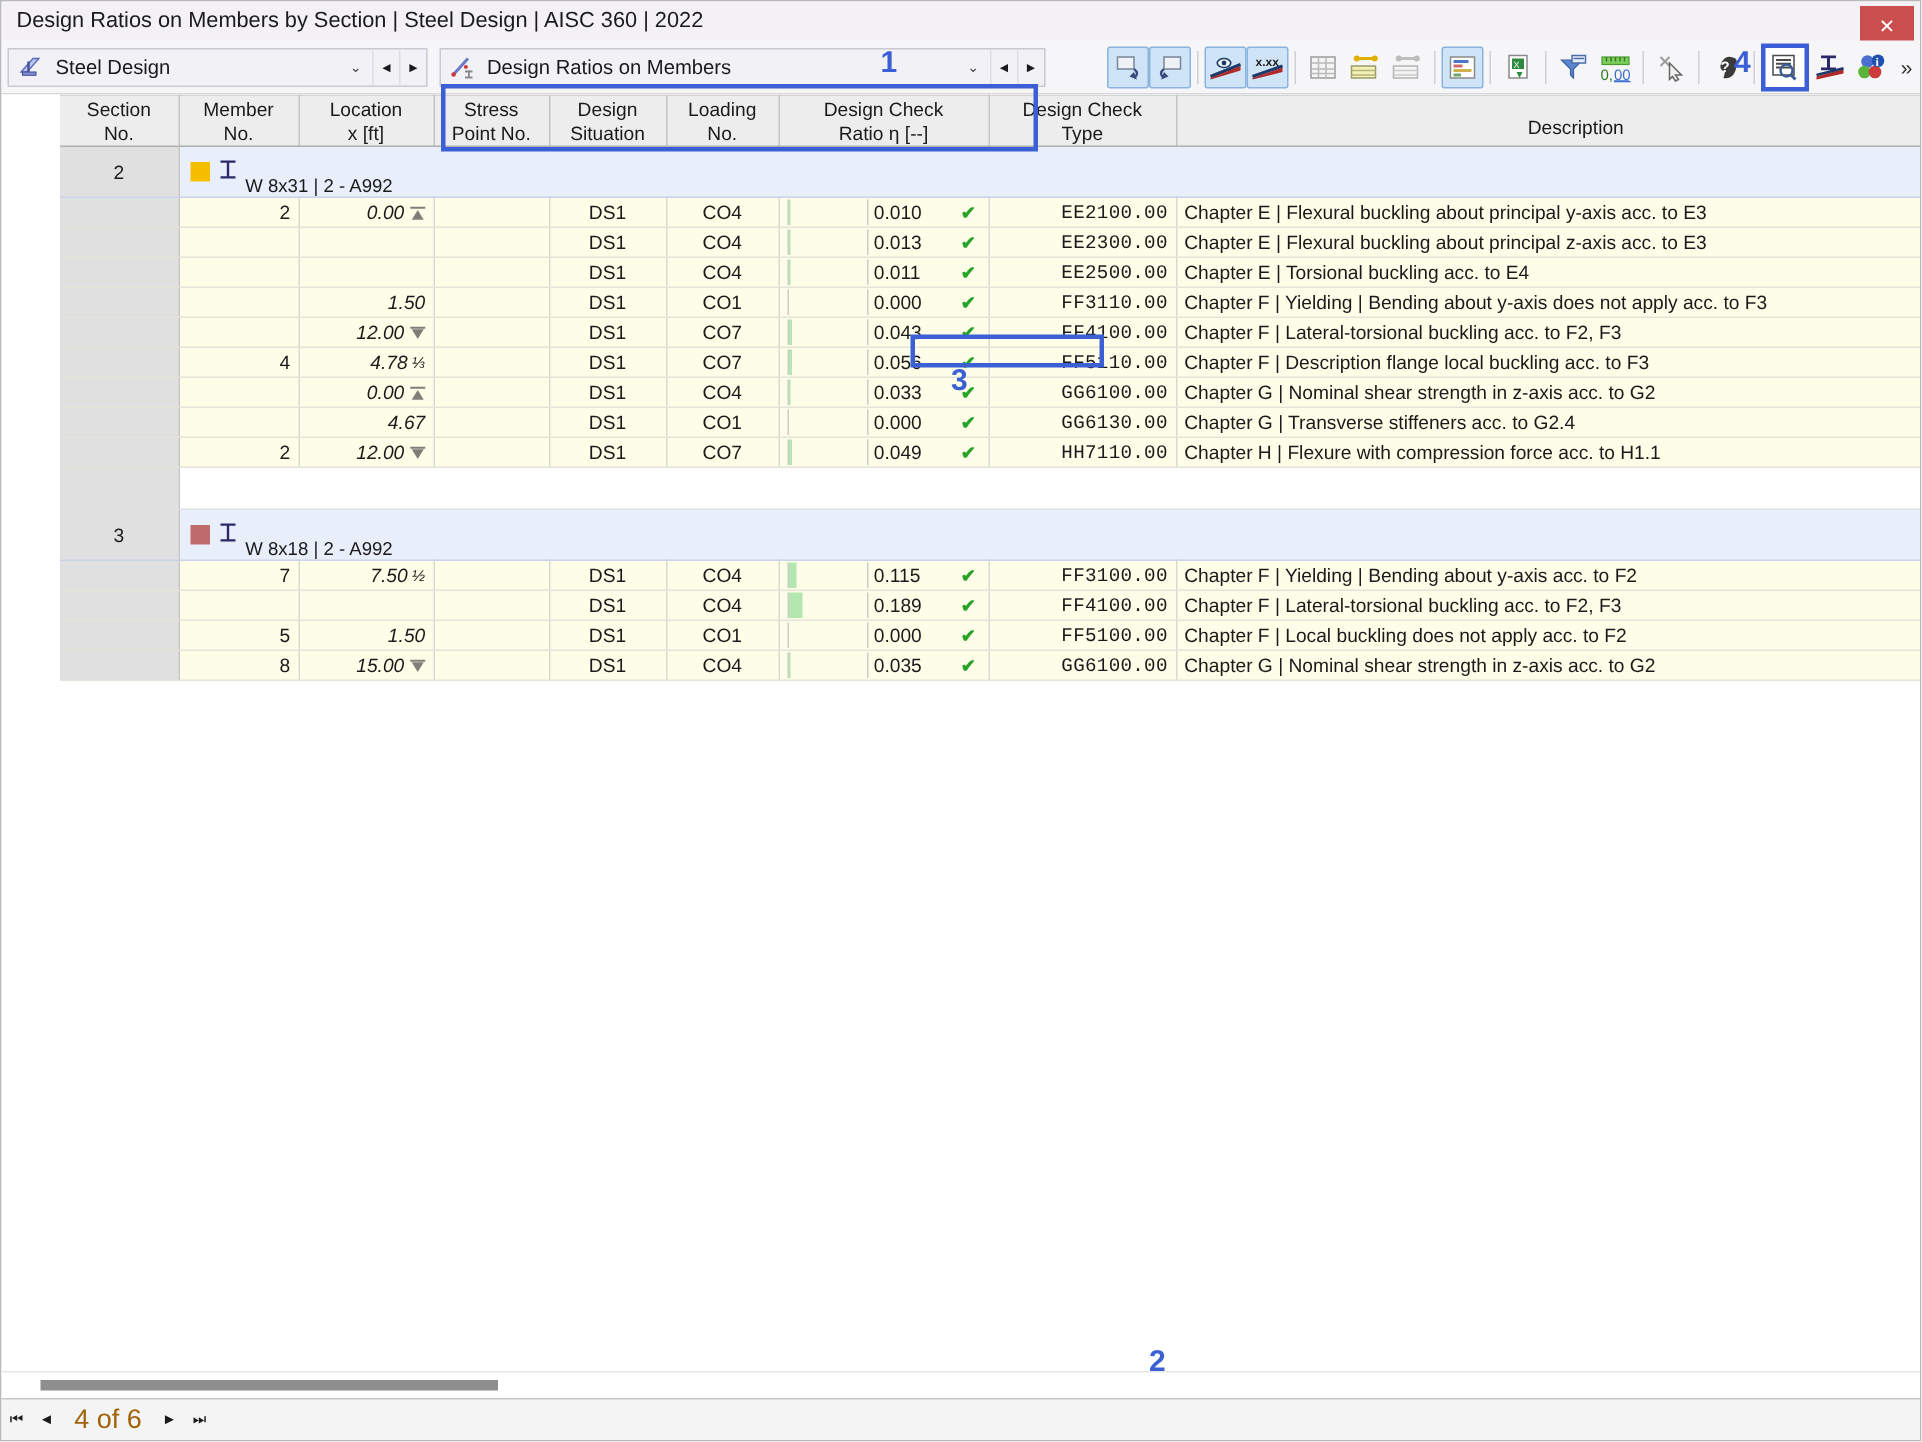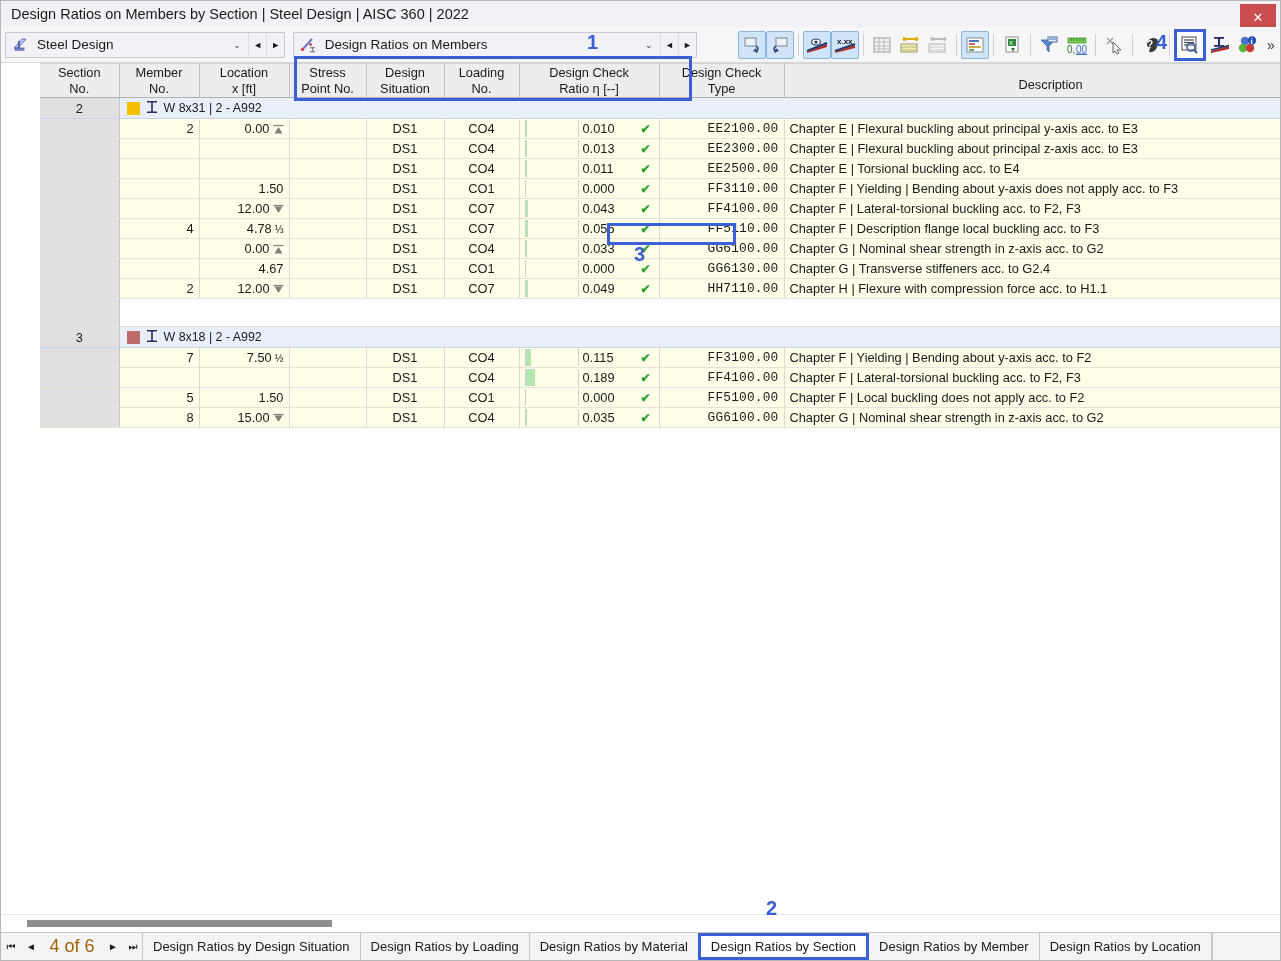--- a/index.html
+++ b/index.html
@@ -251,21 +251,21 @@
     letter-spacing: 0.2px;
   }
 
   
   .sec-head-inner {
     display: flex; align-items: center; gap: 6px;
     padding-left: 2px;
   }
   .color-chip { width: 13px; height: 13px; flex: 0 0 auto; }
   .ibeam-ico { flex: 0 0 auto; }
-  .sec-text { font-size: 12.4px; color: #1a1a1a; white-space: nowrap; }
+  .sec-text { font-size: 12.4px; color: #1a1a1a; white-space: nowrap; margin-top: 19px; }
 
   
   .ratio-cell {
     display: flex; align-items: center; height: 19px;
     padding: 0;
   }
   .ratio-bartrack {
     width: 54px; height: 17px;
     position: relative;
     border-left: 1px solid #cccccc;
@@ -282,21 +282,21 @@
     font-size: 12.8px;
   }
   .ratio-check {
     width: 16px; text-align: center;
     color: #27a327; font-size: 12px;
     flex: 0 0 auto;
     font-weight: bold;
   }
 
   
-  .loc-wrap { display: flex; align-items: center; justify-content: flex-end; gap: 3px; }
+  .loc-wrap { display: flex; align-items: center; justify-content: flex-end; gap: 3px; font-style: italic; }
   .loc-sym { width: 11px; height: 11px; flex: 0 0 auto; opacity: .75;}
   .loc-frac { font-size: 10.5px; }
 
   
   .hl-cell {
     position: absolute;
     border: 3px solid #3b5fd4;
     pointer-events: none;
     z-index: 20;
   }
@@ -963,29 +963,20 @@
   <div class="hscroll-area">
     <div class="hscroll-thumb"></div>
   </div>
 
   <div class="statusbar">
     <div class="nav-btn">⏮</div>
     <div class="nav-btn">◄</div>
     <div class="page-ind">4 of 6</div>
     <div class="nav-btn">►</div>
     <div class="nav-btn">⏭</div>
-    <div id="tabs-host" style="display:flex; align-items:stretch; flex:1 1 auto;">
-        <div class="tab">Design Ratios by Design Situation</div>
-        <div class="tab">Design Ratios by Loading</div>
-        <div class="tab">Design Ratios by Material</div>
-        <div class="tab selected">Design Ratios by Section</div>
-        <div class="tab">Design Ratios by Member</div>
-        <div class="tab">Design Ratios by Location</div>
-        <div class="tab-filler"></div>
-      </div>
   </div>
 
   <div class="hl-combo"></div>
   <div id="markers-host">
       <div class="marker" style="left: 586px; top: 30px;">1</div>
       <div class="marker" style="left: 765px; top: 896px;">2</div>
       <div class="marker" style="left: 633px; top: 242px;">3</div>
       <div class="marker" style="left: 1155px; top: 30px;">4</div>
     </div>
 

